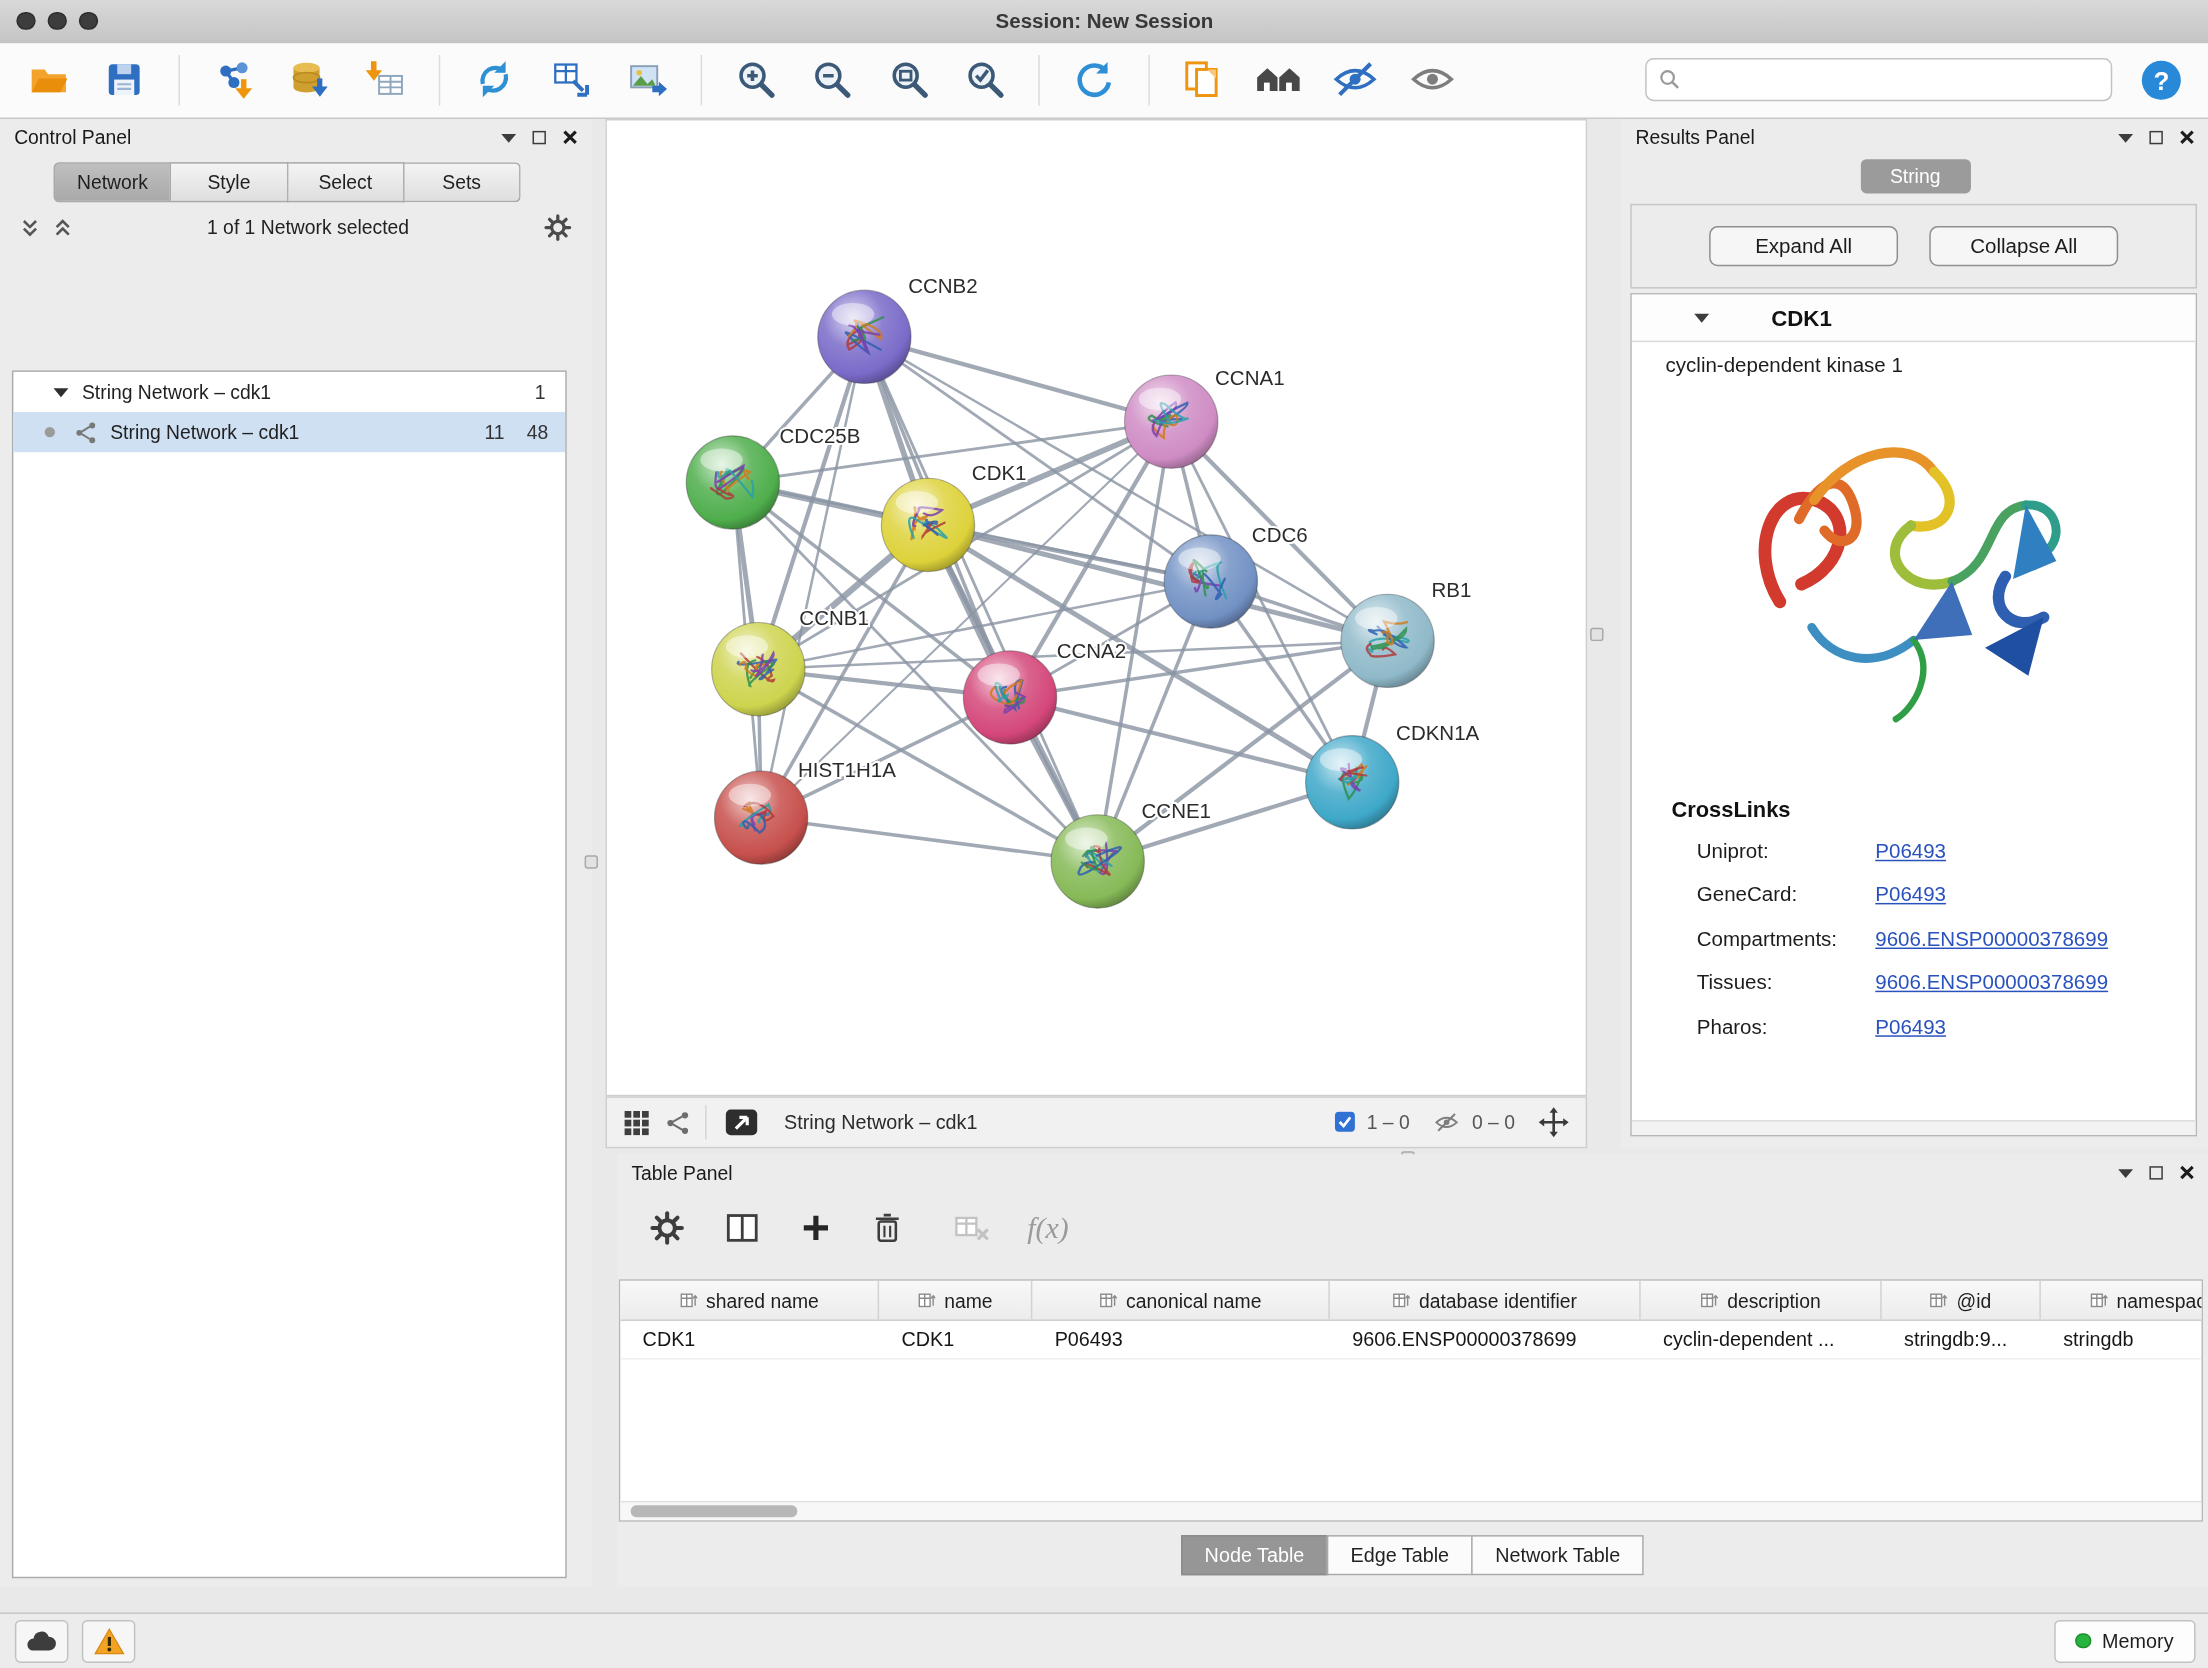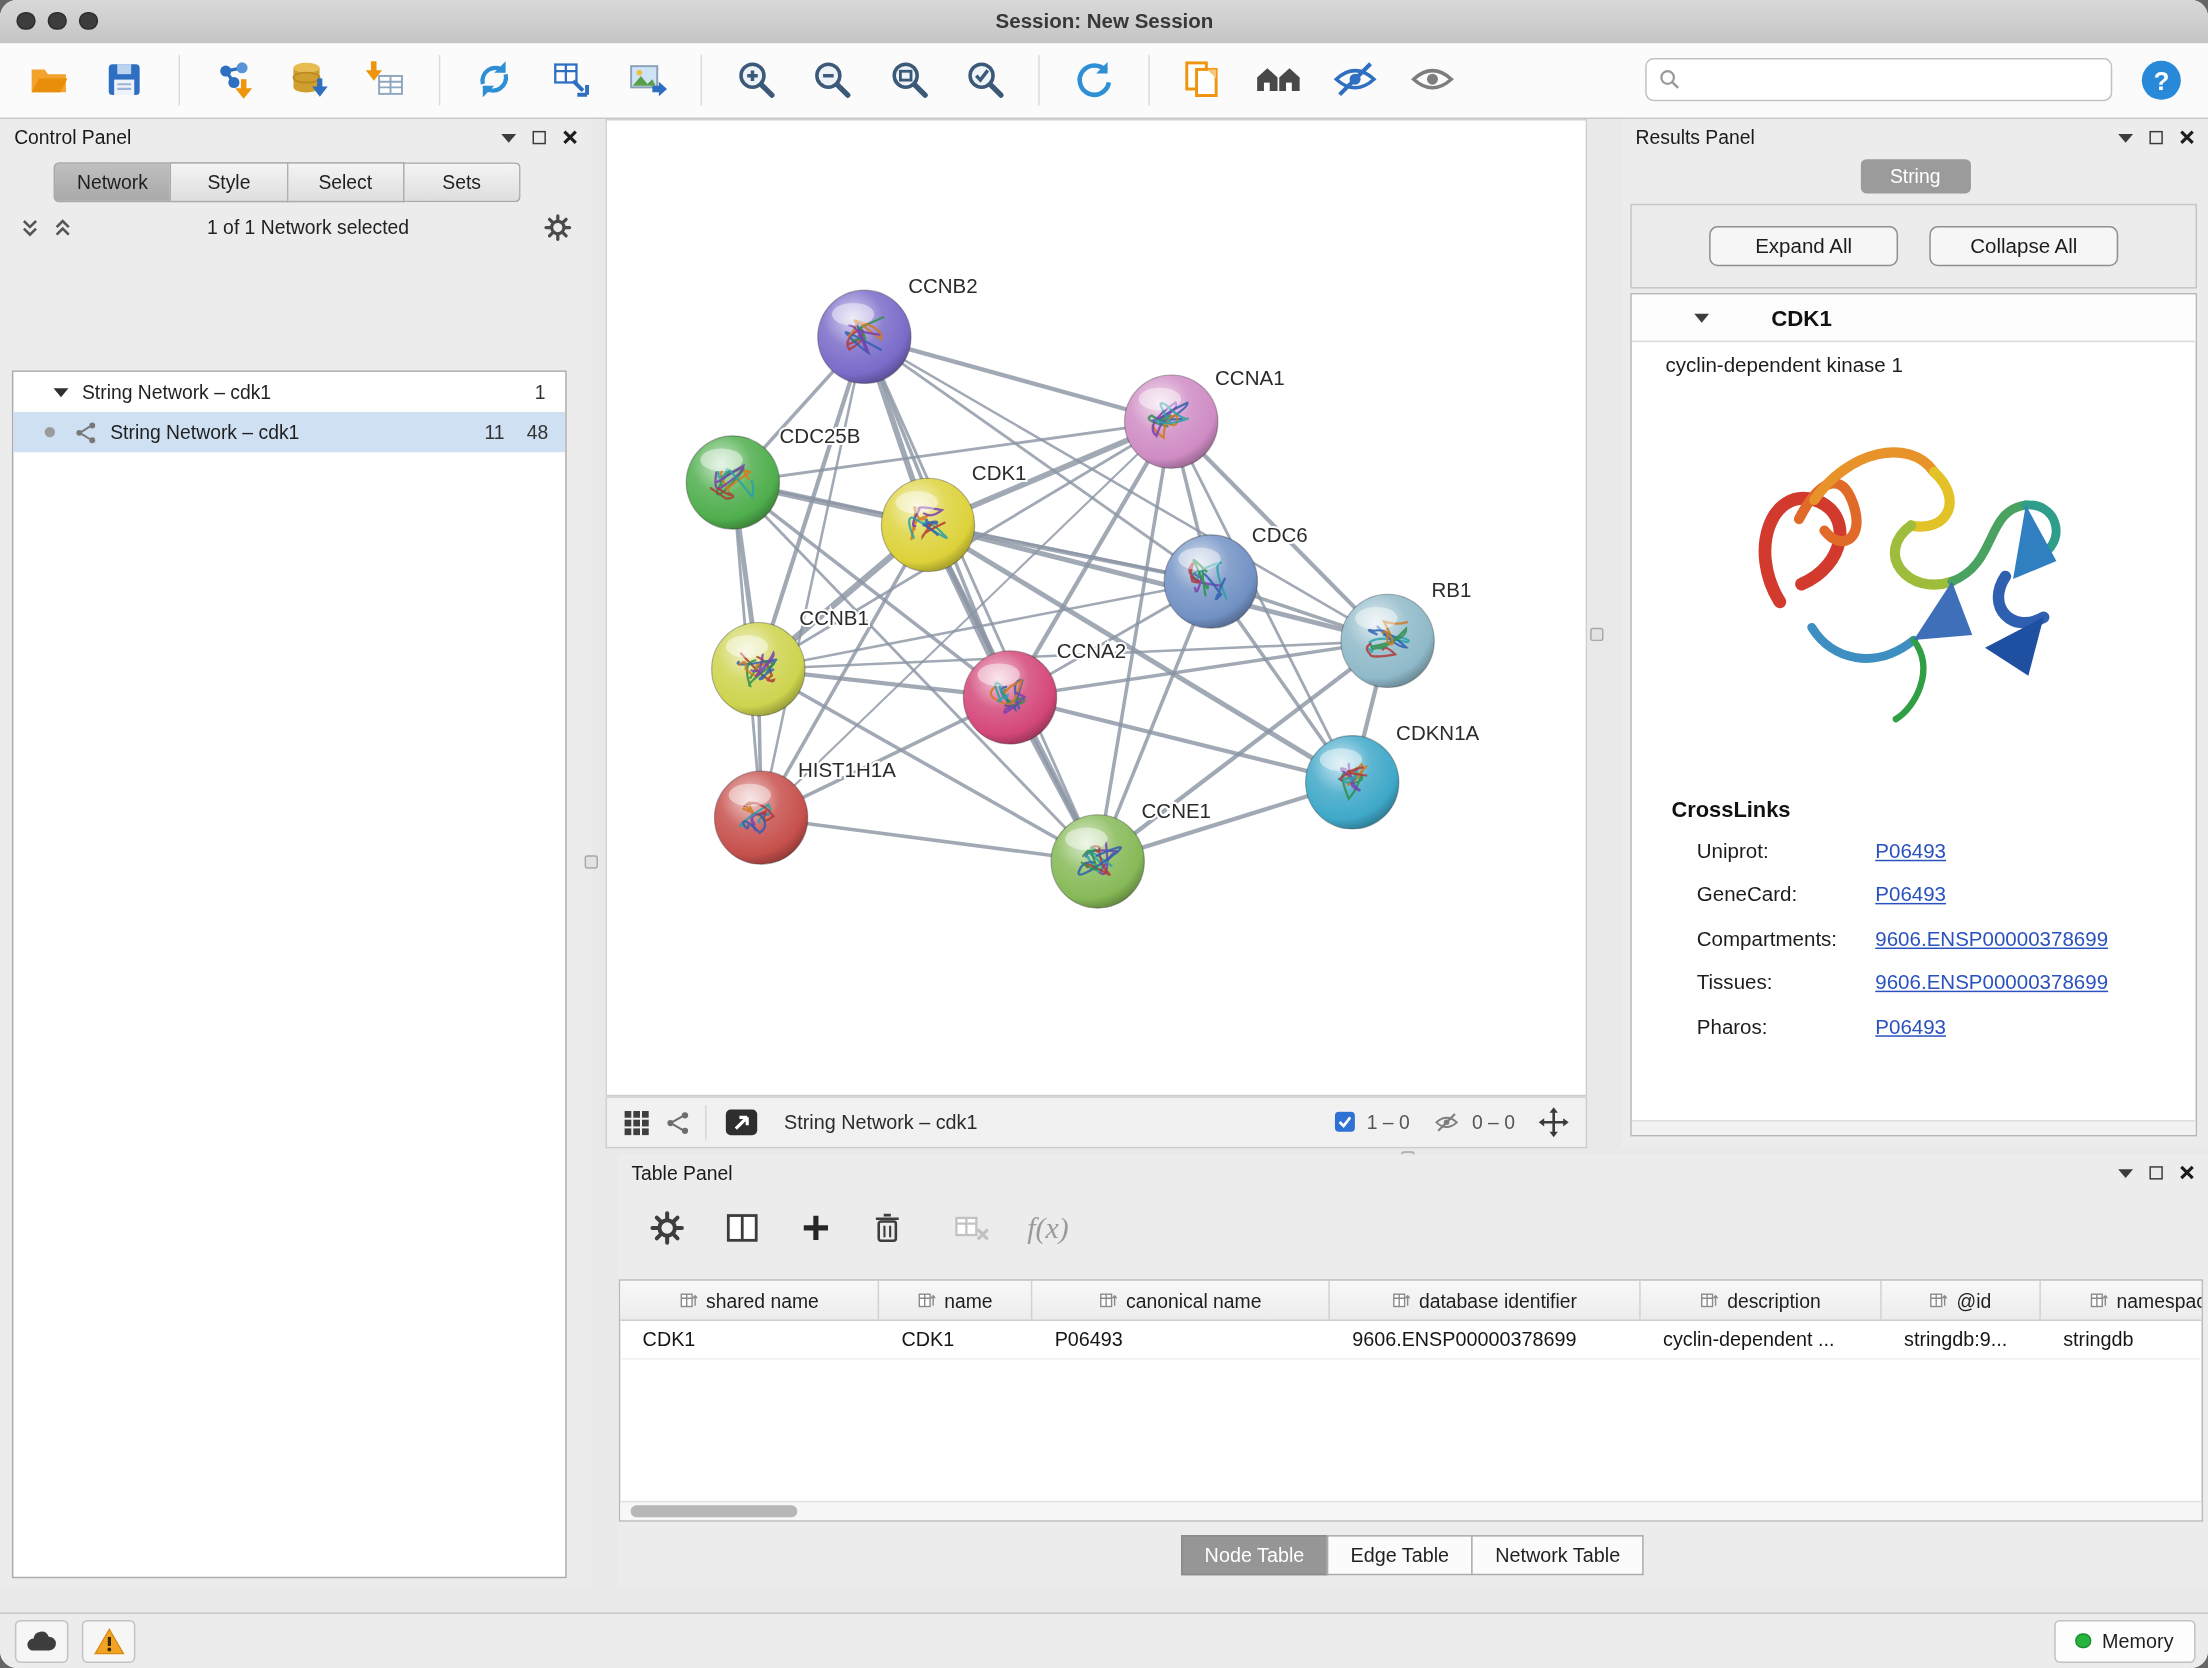--- a/index.html
+++ b/index.html
@@ -1,16 +1,16 @@
 <!DOCTYPE html>
 <html style="font-size:15px"><head>
 <meta charset="utf-8">
 <style>
   html,body{margin:0;padding:0;background:#666;}
-  #viewport{width:2208px;height:1668px;overflow:hidden;background:#e9e9e9;position:relative;border-radius:17px;}
+  #viewport{width:2208px;height:1668px;overflow:hidden;background:#e9e9e9;position:relative;}
   #app{width:1485px;height:1121px;transform:scale(1.4875);transform-origin:0 0;position:relative;
        font-family:"Liberation Sans",sans-serif;color:#1f1f1f;font-size:13px;-webkit-font-smoothing:antialiased;}
   svg{display:block;}
   
   .titlebar{position:absolute;left:0;top:0;right:0;height:28.5px;background:linear-gradient(#d9d9d9,#c4c4c4);
             border-bottom:1px solid #a6a6a6;display:flex;align-items:center;}
   .traffic{position:absolute;left:11.4px;top:7.6px;display:flex;gap:8.6px;}
   .light{width:12.4px;height:12.4px;border-radius:50%;background:#3d3d3d;border:1px solid #2c2c2c;box-sizing:border-box;}
   .wtitle{flex:1;text-align:center;font-size:13.8px;font-weight:700;color:#383838;}
   

